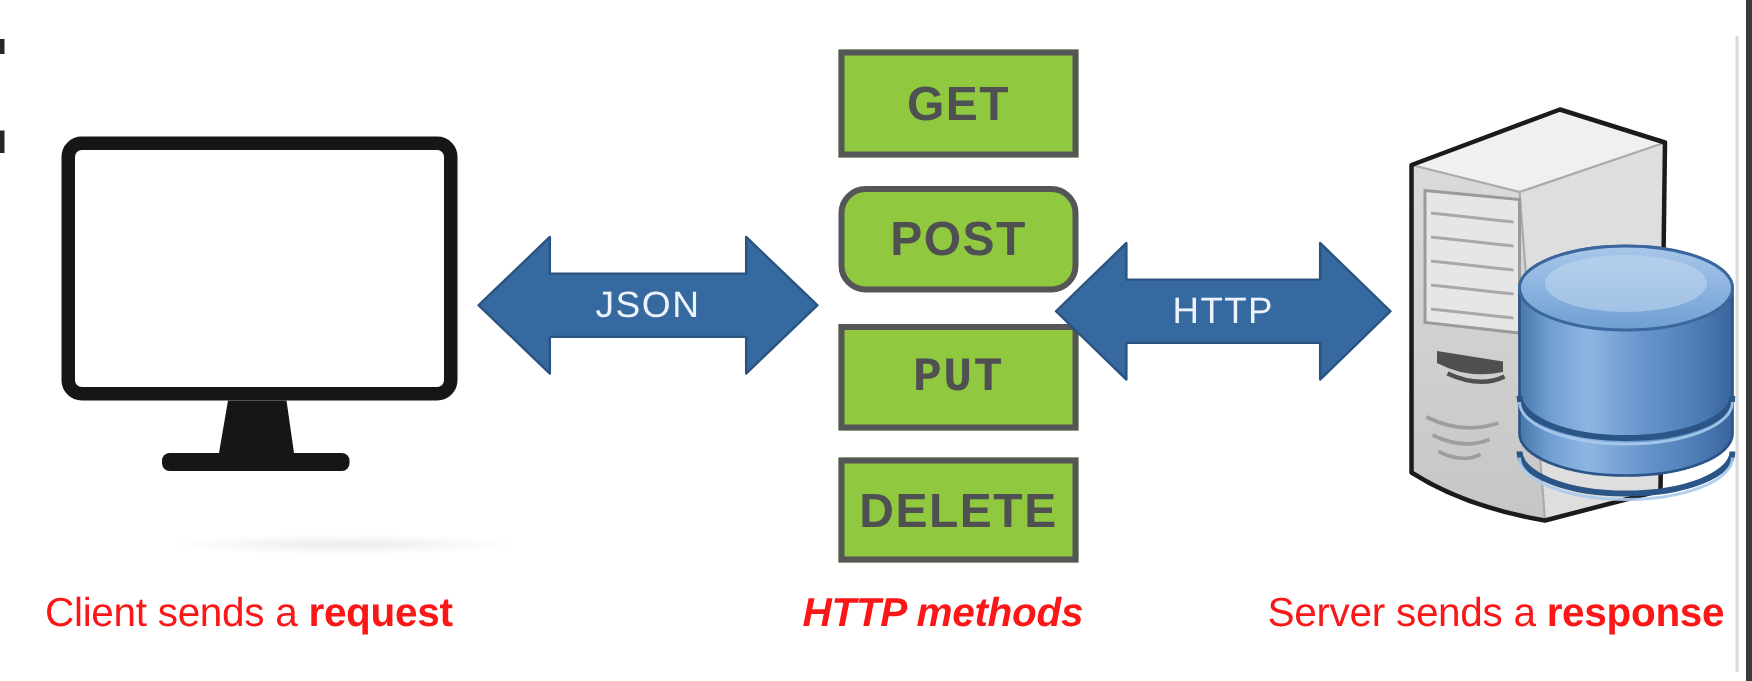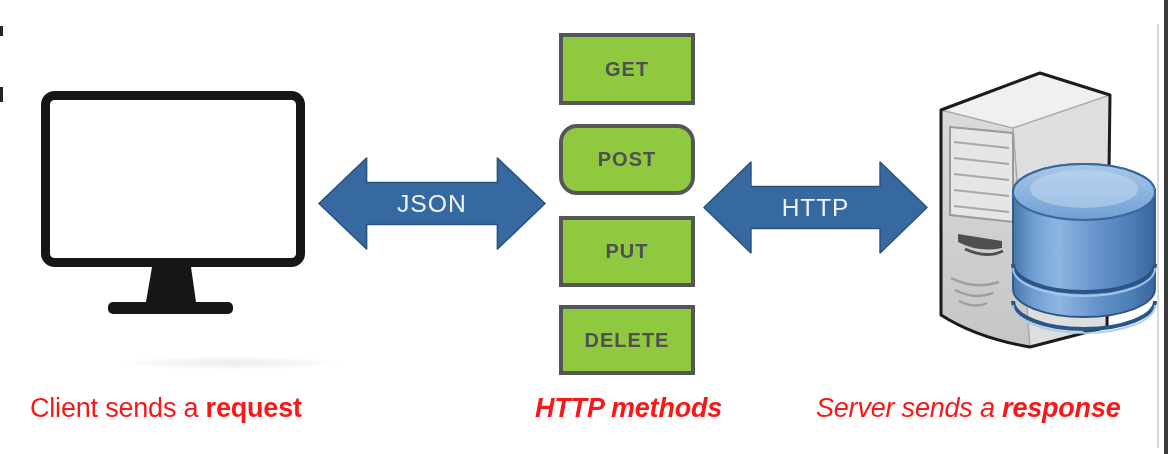--- a/index.html
+++ b/index.html
@@ -23,37 +23,37 @@
     background:radial-gradient(ellipse at center, rgba(0,0,0,0.08), rgba(0,0,0,0) 70%);}
   
   .arrow{overflow:visible;}
   .arrow-json{left:318px;top:157px;width:228px;height:93px;}
   .arrow-http{left:703px;top:161px;width:225px;height:93px;}
   .arrow-shape{fill:var(--arrow-blue);stroke:var(--arrow-edge);stroke-width:1.6;}
   .arrow-label{fill:var(--arrow-text);font-family:"Liberation Sans",sans-serif;
     font-size:25px;letter-spacing:1px;}
   
   .method-box{
-    left:559px;width:136px;height:70px;box-sizing:border-box;
+    left:559px;width:160px;height:70px;box-sizing:border-box;
     background:var(--method-green);border:4px solid var(--method-border);
     display:flex;align-items:center;justify-content:center;
-    color:var(--method-text);font-size:20px;font-weight:700;letter-spacing:1px;
+    color:var(--method-text);font-size:32px;font-weight:700;letter-spacing:1px;
   }
-  .m0{top:33px;height:72px;} .m1{top:124px;height:71px;border-radius:18px;} .m2{top:216px;height:71px;} .m3{top:305px;}
+  .m0{top:33px;height:72px;} .m1{top:124px;height:71px;border-radius:18px;} .m2{top:216px;height:71px;font-family:Liberation Mono, monospace;} .m3{top:305px;}
   
   .server{left:935px;top:62px;width:228px;height:296px;}
   
   .caption{
     color:var(--caption-red);font-size:27px;line-height:1.25;white-space:nowrap;
     letter-spacing:-0.2px;top:392px;
   }
   .caption b{font-weight:700;}
   .caption-client{left:30px;}
   .caption-methods{left:535px;font-weight:700;font-style:italic;}
-  .caption-server{left:816px;font-style:italic;}
+  .caption-server{left:845px;}
   
   .edge-dark{left:1164px;top:0;width:4px;height:454px;background:#3a3a3a;}
   .edge-light{left:1157px;top:24px;width:2px;height:424px;background:#d9d9d9;}
   .edge-mark1{left:0;top:26px;width:3px;height:10px;background:#262626;}
   .edge-mark2{left:0;top:87px;width:3px;height:15px;background:#262626;}
 </style>
 </head>
 <body>
 
 <div class="canvas">

